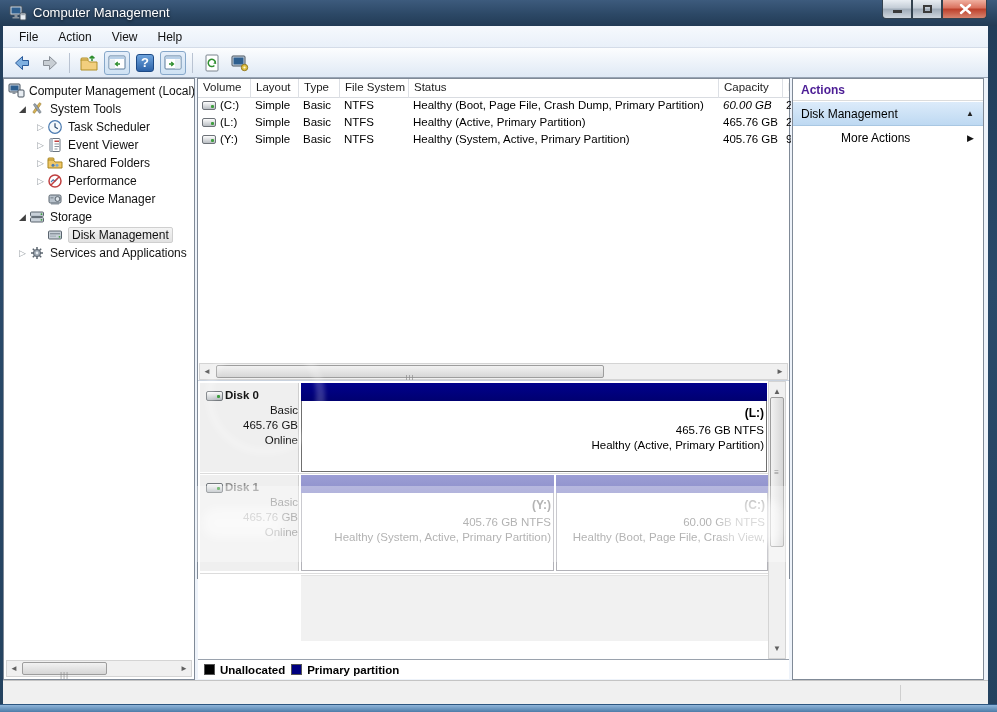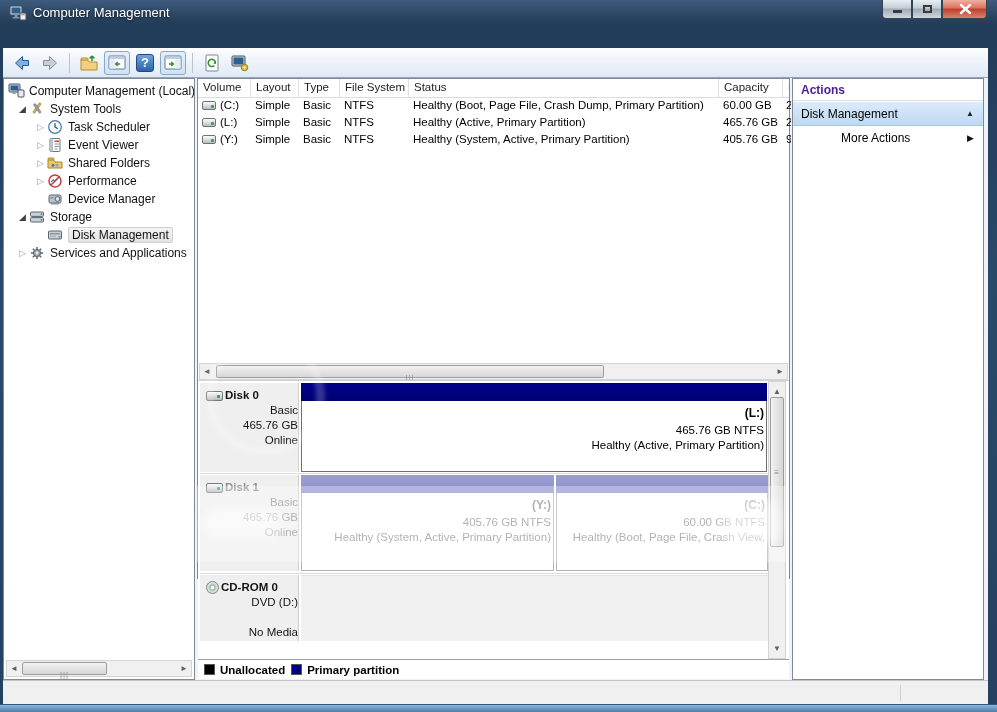--- a/index.html
+++ b/index.html
@@ -156,20 +156,26 @@
           <span class="glyph-max"></span>
         </div>
       <div class="wbtn close">
         <svg width="45" height="19" viewBox="0 0 45 19">
             <path d="M18 5l9 8M27 5l-9 8" stroke="#fff" stroke-width="2.4" stroke-linecap="round"></path>
           </svg>
       </div>
     </div>
   </div>
 
+  <div class="menubar">
+    <span class="menu-item">File</span>
+    <span class="menu-item">Action</span>
+    <span class="menu-item">View</span>
+    <span class="menu-item">Help</span>
+  </div>
 
   <div class="toolbar">
     <div class="tbtn">
       <svg width="20" height="20" viewBox="0 0 20 20">
           <path d="M10.5 3.5 3.5 10l7 6.5v-4h6v-5h-6z" fill="#7fb0e0" stroke="#2a5a9a"></path>
         </svg>
     </div>
     <div class="tbtn">
       <svg width="20" height="20" viewBox="0 0 20 20">
           <path d="M9.5 3.5 16.5 10l-7 6.5v-4h-6v-5h6z" fill="#c8ced4" stroke="#8a9098"></path>
@@ -370,21 +376,21 @@
       <div class="vt-hcell" style="left:585px;width:6px;border-right:none;">F</div>
     </div>
 
     <div class="vt-row" style="top:19px;">
       <span class="drive-ic" style="left:4px;"></span>
       <span class="vt-cell" style="left:22px;width:30px;">(C:)</span>
       <span class="vt-cell" style="left:57px;width:44px;">Simple</span>
       <span class="vt-cell" style="left:105px;width:37px;">Basic</span>
       <span class="vt-cell" style="left:146px;width:60px;">NTFS</span>
       <span class="vt-cell" style="left:215px;width:306px;">Healthy (Boot, Page File, Crash Dump, Primary Partition)</span>
-      <span class="vt-cell" style="left:525px;width:60px;">60.00 GB</span>
+      <span class="vt-cell" style="left:525px;width:60px;font-style:italic;">60.00 GB</span>
       <span class="vt-cell" style="left:588px;width:5px;">2</span>
     </div>
 
     <div class="vt-row" style="top:36px;">
       <span class="drive-ic" style="left:4px;"></span>
       <span class="vt-cell" style="left:22px;width:30px;">(L:)</span>
       <span class="vt-cell" style="left:57px;width:44px;">Simple</span>
       <span class="vt-cell" style="left:105px;width:37px;">Basic</span>
       <span class="vt-cell" style="left:146px;width:60px;">NTFS</span>
       <span class="vt-cell" style="left:215px;width:306px;">Healthy (Active, Primary Partition)</span>
@@ -457,29 +463,20 @@
           <div class="p-body">
             <div class="pname">(C:)</div>
             <div>60.00 GB NTFS</div>
             <div>Healthy (Boot, Page File, Crash View,</div>
           </div>
         </div>
       </div>
       <div class="row-sep" style="top:192px;"></div>
 
       <div class="disk-row" style="top:194px;height:66px;">
-        <div class="disk-label">
-          <div class="dname">
-              <span class="cd-ic"></span>
-              <span>CD-ROM 0</span>
-            </div>
-          <div>DVD (D:)</div>
-          <div>&nbsp;</div>
-          <div>No Media</div>
-        </div>
         <div class="cd-area"></div>
       </div>
 
       <div class="vscroll" style="left:570px;top:0;height:278px;">
         <span class="sarrow" style="left:0;right:0;top:2px;">▲</span>
         <div class="sthumb v" style="left:1px;top:15px;width:14px;height:150px;display:flex;align-items:center;justify-content:center;">
             <span class="grip">≡</span>
           </div>
         <span class="sarrow" style="left:0;right:0;bottom:2px;">▼</span>
       </div>

